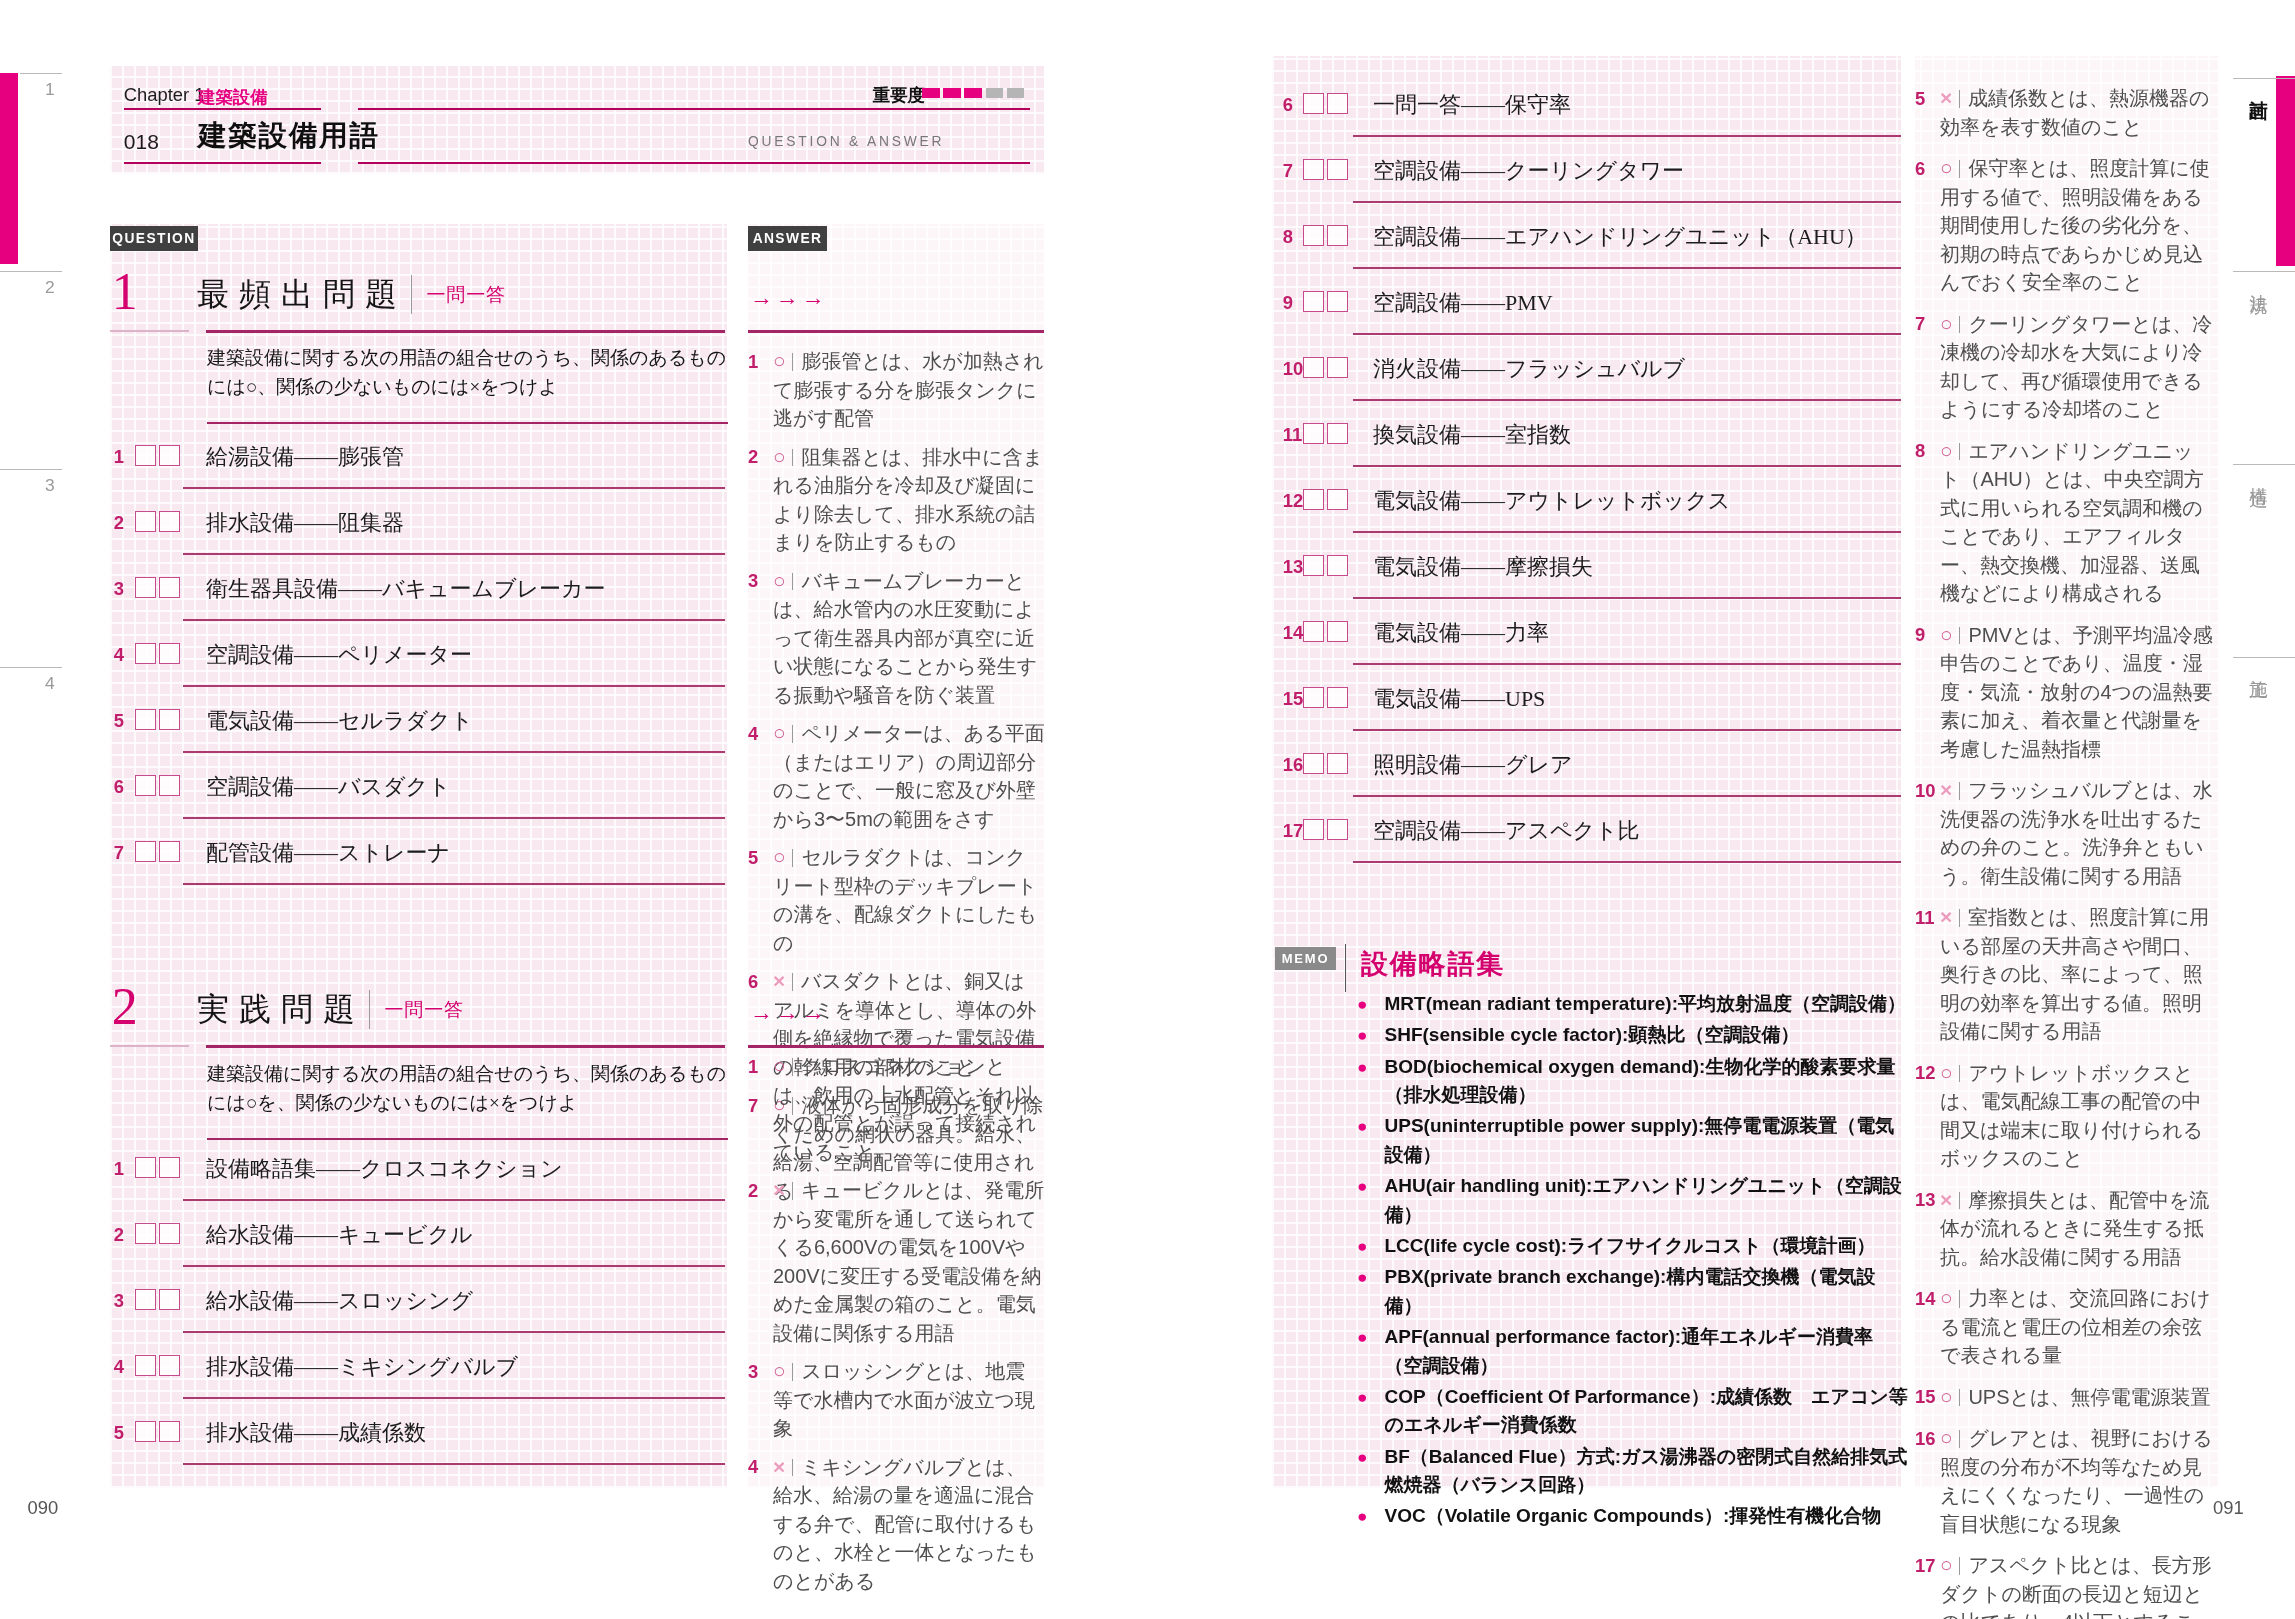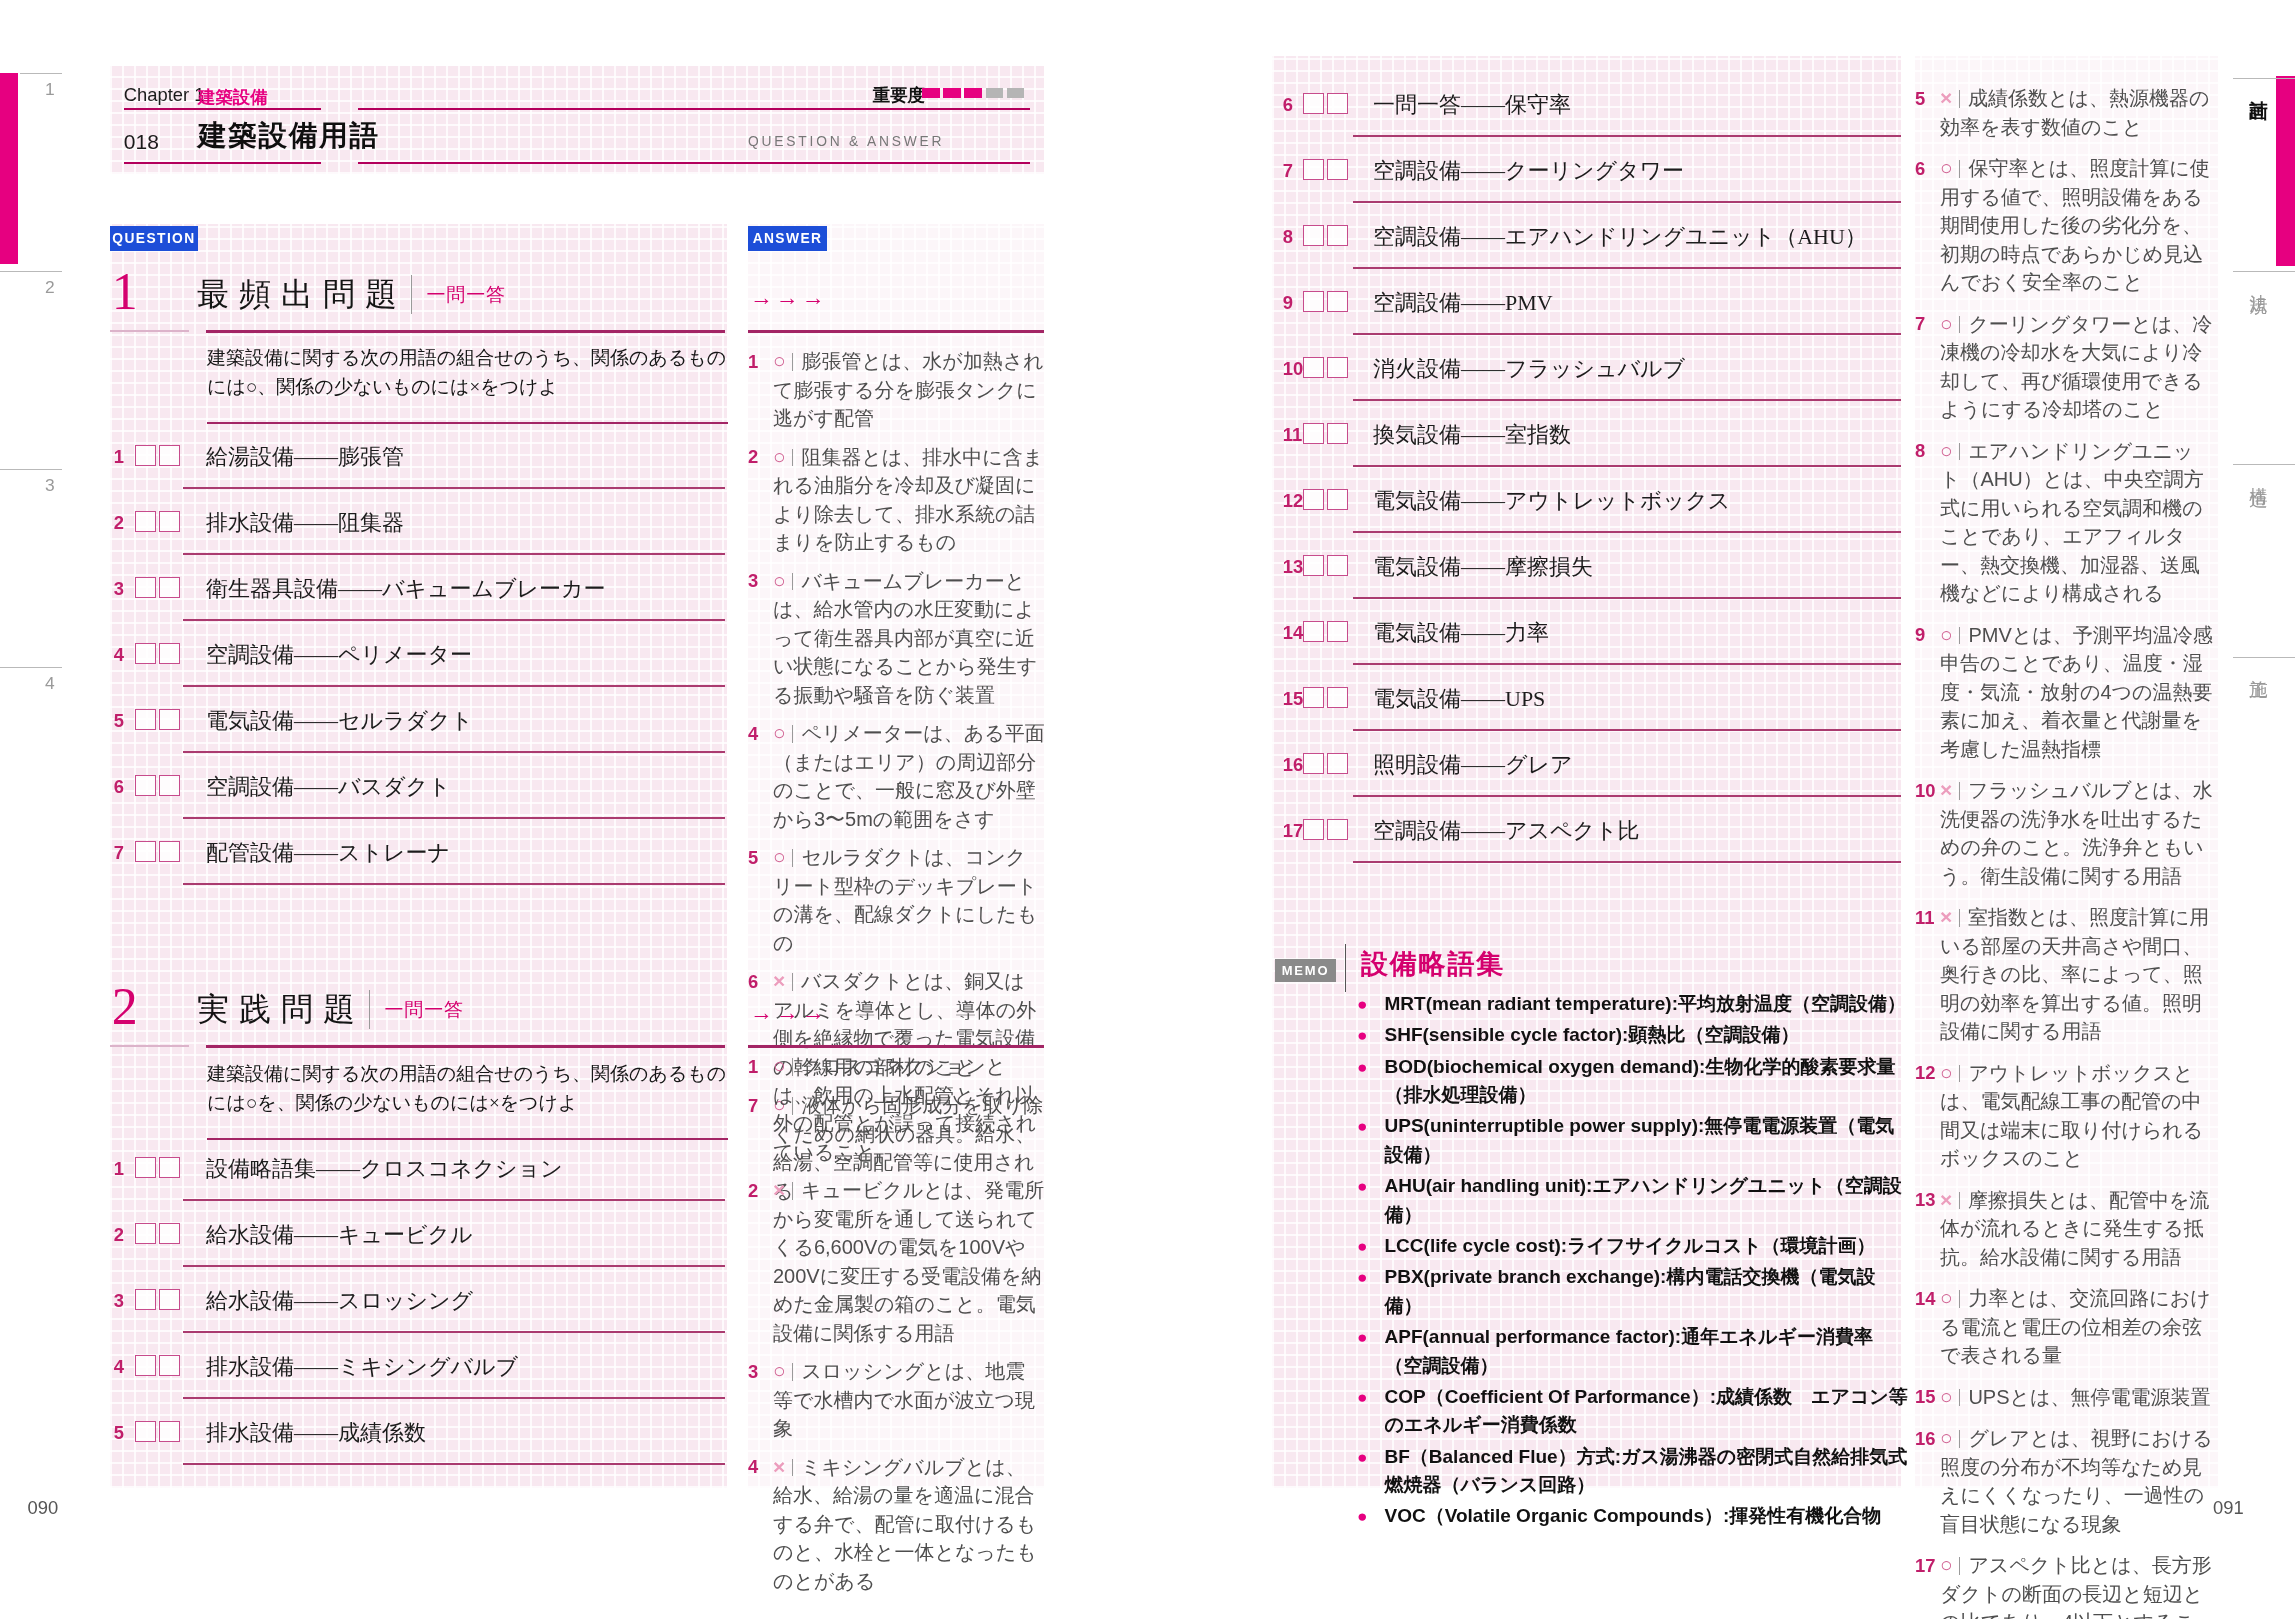--- a/index.html
+++ b/index.html
@@ -28,21 +28,21 @@
   .h-imp-label{position:absolute;right:119px;top:17.4px;font-size:17.4px;font-weight:bold;color:#111;}
   .h-imp-bars{position:absolute;right:20px;top:22px;display:flex;gap:3.7px;}
   .imp-bar{width:17.4px;height:10px;background:#b5b5b5;}
   .imp-bar.on{background:#e60080;}
   .h-line{position:absolute;height:1.8px;background:#b3005c;}
   .h-num{position:absolute;left:13.8px;top:64px;font-size:21px;color:#1b1b1b;}
   .h-title{position:absolute;left:88px;top:51px;font-size:28.5px;font-weight:bold;letter-spacing:1.8px;color:#0f0f0f;}
   .h-qa{position:absolute;left:638px;top:68px;font-size:13.8px;letter-spacing:2.8px;color:#777;}
 
   
-  .tag{position:absolute;height:25px;line-height:25px;text-align:center;background:#1d4ed8;color:#fff;
+  .tag{position:absolute;height:25px;line-height:25px;text-align:center;background:#404040;color:#fff;
        font-size:13.8px;font-weight:bold;letter-spacing:1.4px;}
 
   
   .sec{position:absolute;width:615px;height:64px;}
   .sec-num{position:absolute;left:1.8px;top:-7.3px;font-size:52px;color:#d4006e;font-family:"Liberation Serif","DejaVu Serif",serif;}
   .sec-num-rule{position:absolute;left:0;top:61px;width:79px;height:1.8px;background:#dcb3ca;}
   .sec-title-row{position:absolute;left:87px;top:3.7px;display:flex;align-items:center;}
   .sec-title{font-size:32px;letter-spacing:10px;color:#141414;font-family:"Liberation Serif","DejaVu Serif",serif;}
   .sec-vbar{display:inline-block;width:0;height:39px;border-left:0.9px solid #9a9a9a;margin:0 14.7px 0 3.7px;}
   .sec-badge{font-size:19px;font-weight:normal;color:#d4006e;letter-spacing:0.9px;}
@@ -70,21 +70,21 @@
   
   .alist{position:absolute;width:297px;display:flex;flex-direction:column;}
   .alist.g11{gap:10px;} .alist.g14{gap:13px;}
   .ans{position:relative;padding-left:25px;font-size:20px;line-height:28.5px;color:#4e4e4e;}
   .a-no{position:absolute;left:0;top:0.9px;font-size:18.4px;font-weight:bold;color:#c01e6a;}
   .a-mark{font-size:21px;font-weight:bold;color:#d26595;}
   .a-mark[data-mark="×"]{color:#ec9dbd;}
   .a-sep{display:inline-block;width:0;height:17.4px;border-left:1.8px solid #9a9a9a;margin:0 8.3px 0 6.4px;vertical-align:-2.8px;}
 
   
-  .memo-tag{position:absolute;left:0;top:13px;width:61px;height:23px;line-height:23px;text-align:center;
+  .memo-tag{position:absolute;left:0;top:1px;width:61px;height:23px;line-height:23px;text-align:center;
             background:#8a8a8a;color:#fff;font-size:13px;font-weight:bold;letter-spacing:1.8px;}
   .memo-vbar{position:absolute;left:70px;top:-1.8px;height:48px;border-left:1.8px solid #555;}
   .memo-title{position:absolute;left:86px;top:0;font-size:27px;font-weight:bold;color:#d4006e;letter-spacing:1.8px;}
   .memo-list{position:absolute;width:551px;display:flex;flex-direction:column;gap:2.8px;}
   .memo-item{display:flex;font-size:19px;line-height:28.5px;font-weight:bold;color:#111;}
   .memo-item .bullet{flex:none;width:27.5px;color:#e60080;font-size:17.4px;}
 
   
   .bar-pink{position:absolute;background:#e60080;}
   .edge{position:absolute;width:62px;}

